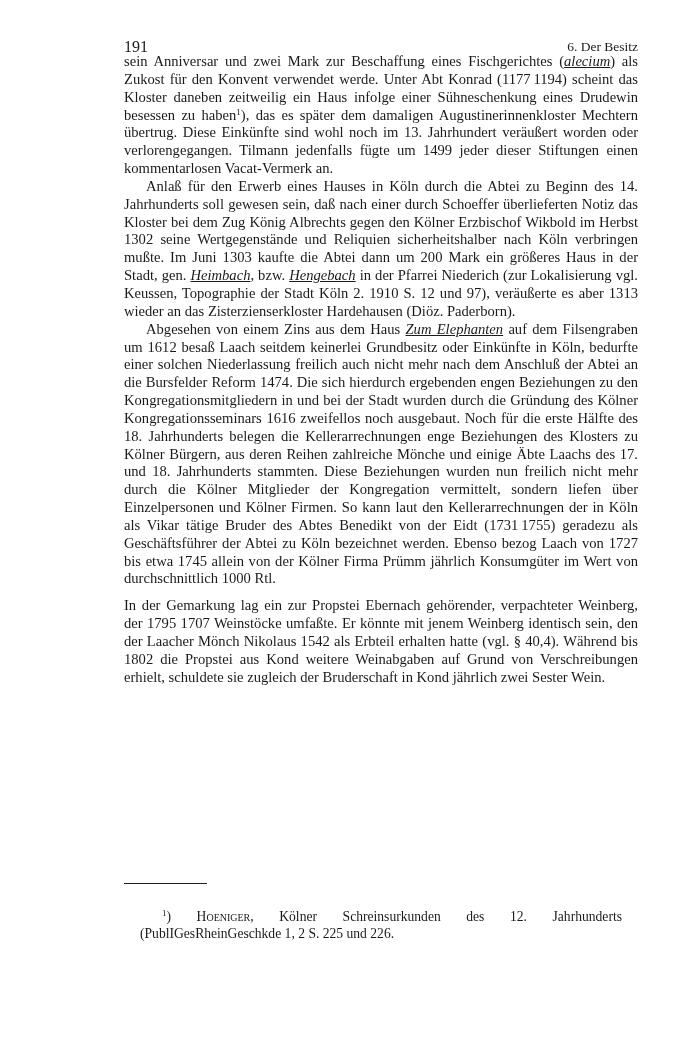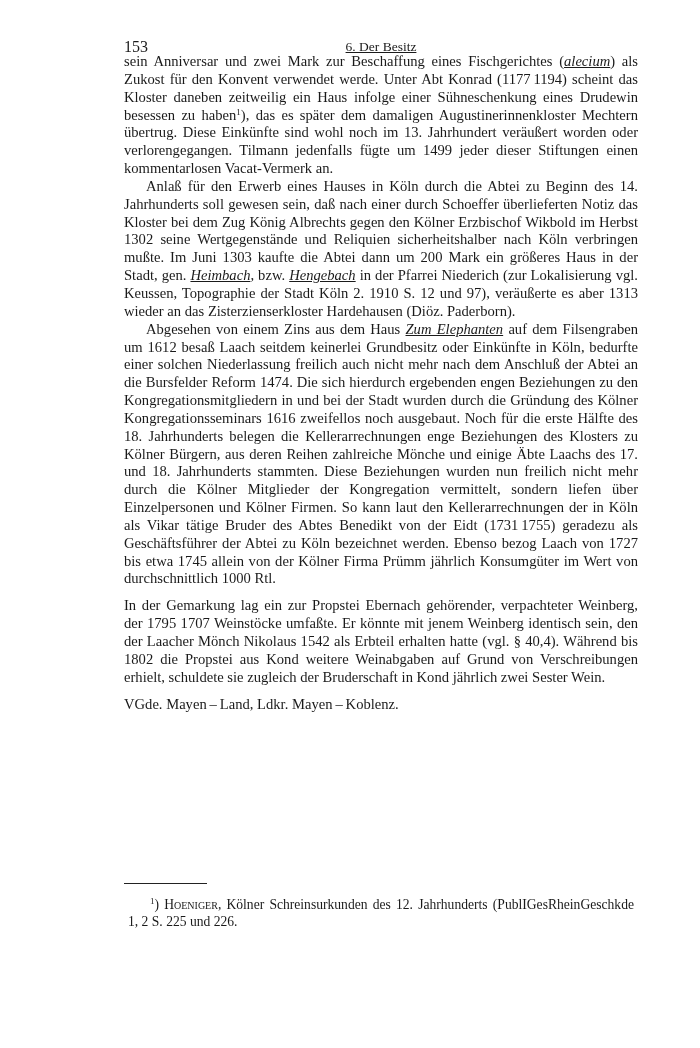--- a/index.html
+++ b/index.html
@@ -1,57 +1,56 @@
 <!DOCTYPE html>
 <html><head>
 <meta charset="utf-8">
 <style>
   html, body { margin: 0; padding: 0; background: #ffffff; }
   body { width: 700px; height: 1048px; position: relative; overflow: hidden;
          font-family: "Liberation Serif", "DejaVu Serif", serif; color: #1a1a1a; }
   .page { position: absolute; left: 124px; top: 0; width: 514px; }
   .running-head { position: absolute; top: 38px; left: 0; width: 514px; height: 20px; font-size: 15px; }
   .page-number { position: absolute; left: 0; top: 0; font-size: 16px; }
-  .running-title { position: absolute; left: 0; width: 514px; text-align: center; top: 1px; font-size: 13.5px; text-decoration: underline; }
+  .running-title { position: absolute; left: 0; width: 514px; text-align: right; top: 1px; font-size: 13.5px; }
   .body { position: absolute; top: 53px; left: 0; width: 514px; font-size: 14.6px; line-height: 17.85px; }
   .body p { margin: 0; text-align: justify; hyphens: manual; }
   .body p.indent { text-indent: 22px; }
   .entry { margin-top: 9px; }
   .entry .entry-title, .entry .entry-location, .entry .entry-sources { margin: 0; text-align: left; }
   .entry .entry-text { margin-top: 7px; }
   i { font-style: italic; text-decoration: underline; }
   sup { font-size: 9px; vertical-align: 5px; line-height: 0; }
   .footnote-rule { position: absolute; left: 0; top: 883px; width: 83px; height: 0; border-top: 1px solid #222; }
   .footnotes { position: absolute; left: 0; top: 892px; width: 514px; font-size: 13.6px; line-height: 17px; }
-  .footnotes p { margin: 4px; text-align: justify; text-indent: 22px; }
+  .footnotes p { margin: 16px; text-align: justify; text-indent: 22px; }
   .smallcaps { font-variant: small-caps; }
 </style>
 </head>
 <body>
 
 <div class="page">
 
   <div class="running-head">
-    <span class="page-number">153</span>
+    <span class="page-number">191</span>
     <span class="running-title">6. Der Besitz</span>
   </div>
 
   <div class="body">
     <p><span>sein Anniversar und zwei Mark zur Beschaffung eines Fischgerichtes (</span><i>alecium</i><span>) als Zukost für den Konvent verwendet werde. Unter Abt Konrad (1177 1194) scheint das Kloster daneben zeitweilig ein Haus infolge einer Sühneschenkung eines Drudewin besessen zu haben</span><sup>1</sup><span>), das es später dem damaligen Augustinerinnenkloster Mechtern übertrug. Diese Einkünfte sind wohl noch im 13. Jahrhundert veräußert worden oder verlorengegangen. Tilmann jedenfalls fügte um 1499 jeder dieser Stiftungen einen kommentarlosen Vacat-Vermerk an.</span></p>
 
     <p class="indent"><span>Anlaß für den Erwerb eines Hauses in Köln durch die Abtei zu Beginn des 14. Jahrhunderts soll gewesen sein, daß nach einer durch Schoeffer überlieferten Notiz das Kloster bei dem Zug König Albrechts gegen den Kölner Erzbischof Wikbold im Herbst 1302 seine Wertgegenstände und Reliquien sicherheitshalber nach Köln verbringen mußte. Im Juni 1303 kaufte die Abtei dann um 200 Mark ein größeres Haus in der Stadt, gen. </span><i>Heimbach</i><span>, bzw. </span><i>Hengebach</i><span> in der Pfarrei Niederich (zur Lokalisierung vgl. Keussen, Topographie der Stadt Köln 2. 1910 S. 12 und 97), veräußerte es aber 1313 wieder an das Zisterzienserkloster Hardehausen (Diöz. Paderborn).</span></p>
 
     <p class="indent"><span>Abgesehen von einem Zins aus dem Haus </span><i>Zum Elephanten</i><span> auf dem Filsengraben um 1612 besaß Laach seitdem keinerlei Grundbesitz oder Einkünfte in Köln, bedurfte einer solchen Niederlassung freilich auch nicht mehr nach dem Anschluß der Abtei an die Bursfelder Reform 1474. Die sich hierdurch ergebenden engen Beziehungen zu den Kongregationsmitgliedern in und bei der Stadt wurden durch die Gründung des Kölner Kongregationsseminars 1616 zweifellos noch ausgebaut. Noch für die erste Hälfte des 18. Jahrhunderts belegen die Kellerarrechnungen enge Beziehungen des Klosters zu Kölner Bürgern, aus deren Reihen zahlreiche Mönche und einige Äbte Laachs des 17. und 18. Jahrhunderts stammten. Diese Beziehungen wurden nun freilich nicht mehr durch die Kölner Mitglieder der Kongregation vermittelt, sondern liefen über Einzelpersonen und Kölner Firmen. So kann laut den Kellerarrechnungen der in Köln als Vikar tätige Bruder des Abtes Benedikt von der Eidt (1731 1755) geradezu als Geschäftsführer der Abtei zu Köln bezeichnet werden. Ebenso bezog Laach von 1727 bis etwa 1745 allein von der Kölner Firma Prümm jährlich Konsumgüter im Wert von durchschnittlich 1000 Rtl.</span></p>
 
     <div class="entry">
       <p class="entry-text">In der Gemarkung lag ein zur Propstei Ebernach gehörender, verpachteter Weinberg, der 1795 1707 Weinstöcke umfaßte. Er könnte mit jenem Weinberg identisch sein, den der Laacher Mönch Nikolaus 1542 als Erbteil erhalten hatte (vgl. § 40,4). Während bis 1802 die Propstei aus Kond weitere Weinabgaben auf Grund von Verschreibungen erhielt, schuldete sie zugleich der Bruderschaft in Kond jährlich zwei Sester Wein.</p>
     </div>
 
     <div class="entry">
-      <p class="entry-location">VGde. Mayen – Land, Ldkr. Mayen – Koblenz.</p>
     </div>
   </div>
 
   <div class="footnote-rule"></div>
 
   <div class="footnotes">
     <p><sup>1</sup>) <span class="smallcaps">Hoeniger</span><span>, Kölner Schreinsurkunden des 12. Jahrhunderts (PublIGesRheinGeschkde 1, 2 S. 225 und 226.</span></p>
   </div>
 
 </div>

